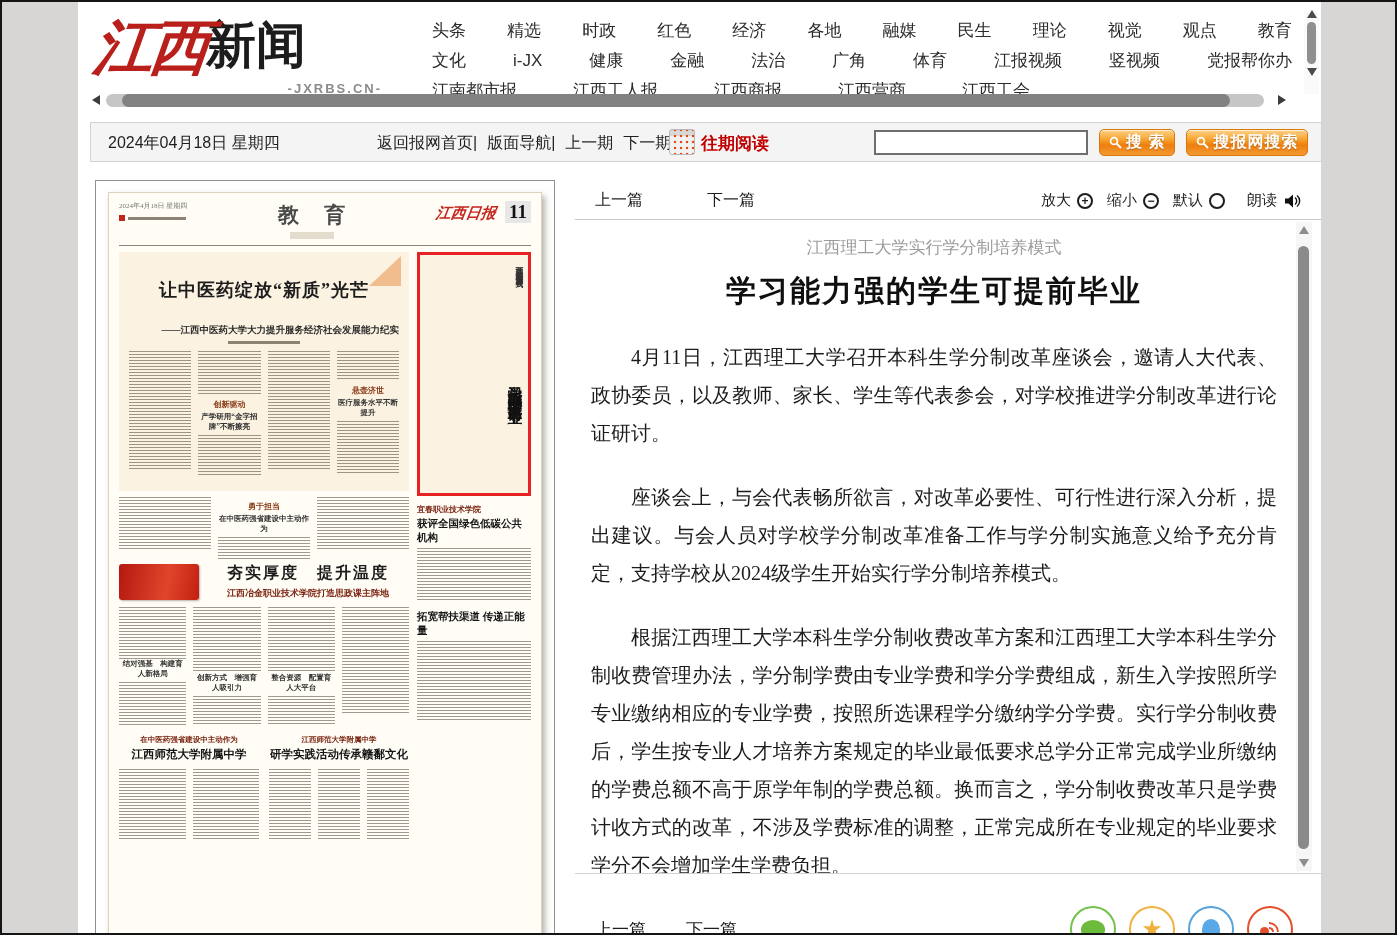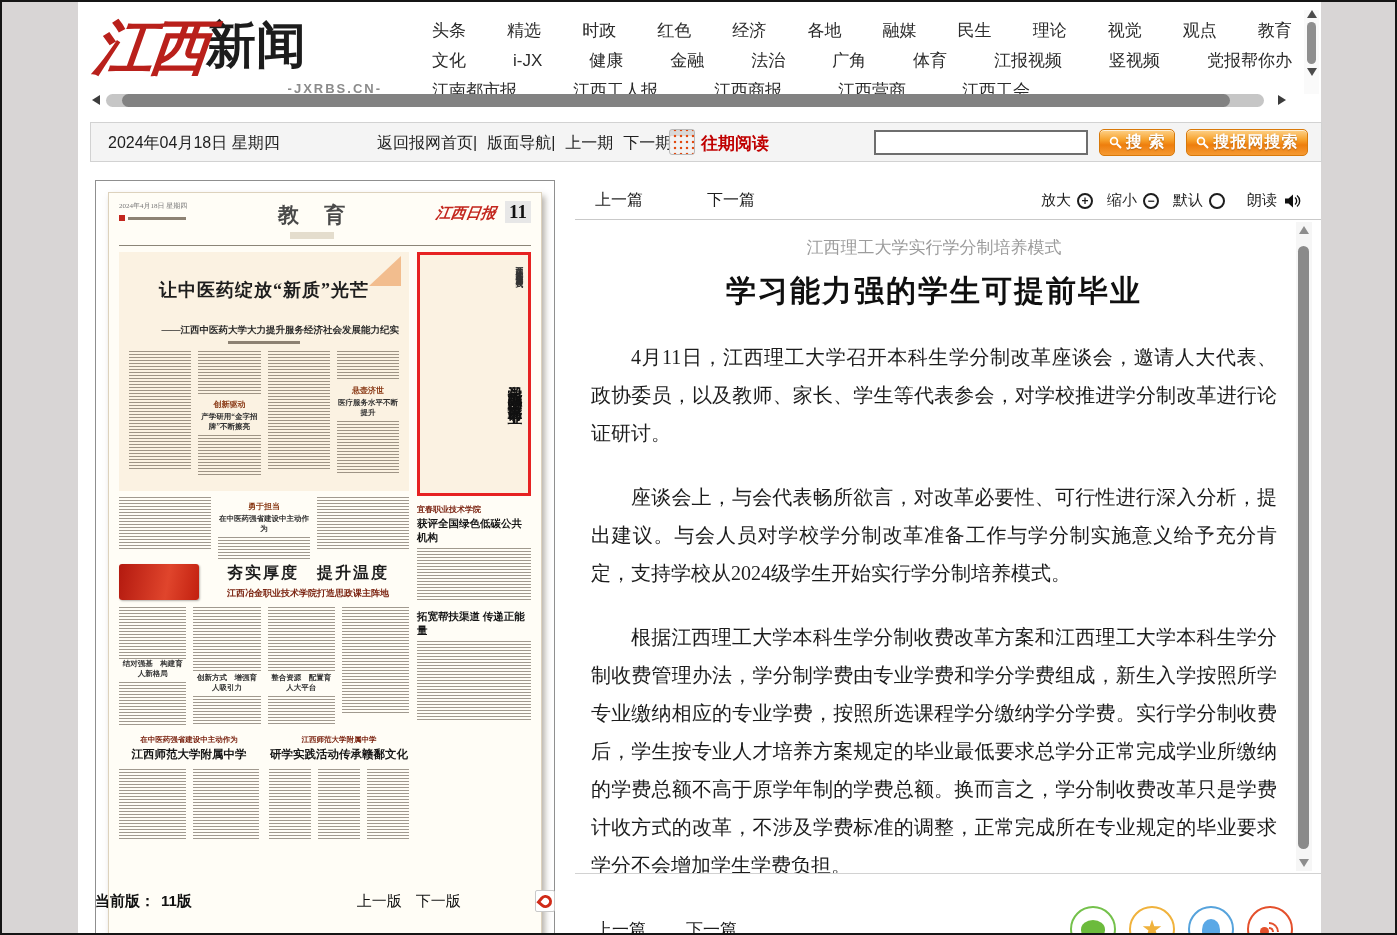--- a/index.html
+++ b/index.html
@@ -330,31 +330,20 @@
           </div>
           <div class="p-right-sec">
             <div class="p-right-title">拓宽帮扶渠道 传递正能量</div>
             <div class="ft" style="height:80px;"></div>
           </div>
         </div>
       </div>
     </div>
   </div>
 
-  <div class="paper-footer">
-    <span class="pf-label">当前版：</span>
-    <span class="pf-value">11版</span>
-    <div class="pf-links">
-      <span>上一版</span>
-      <span>下一版</span>
-    </div>
-    <div class="pdf-icon">
-      <div class="pdf-swirl"></div>
-    </div>
-  </div>
 
   <div class="article">
     <div class="toolbar">
       <div class="tb-left">
         <span>上一篇</span>
         <span>下一篇</span>
       </div>
       <div class="tb-right">
         <span class="lbl">放大</span>
         <span class="circ">+</span>

